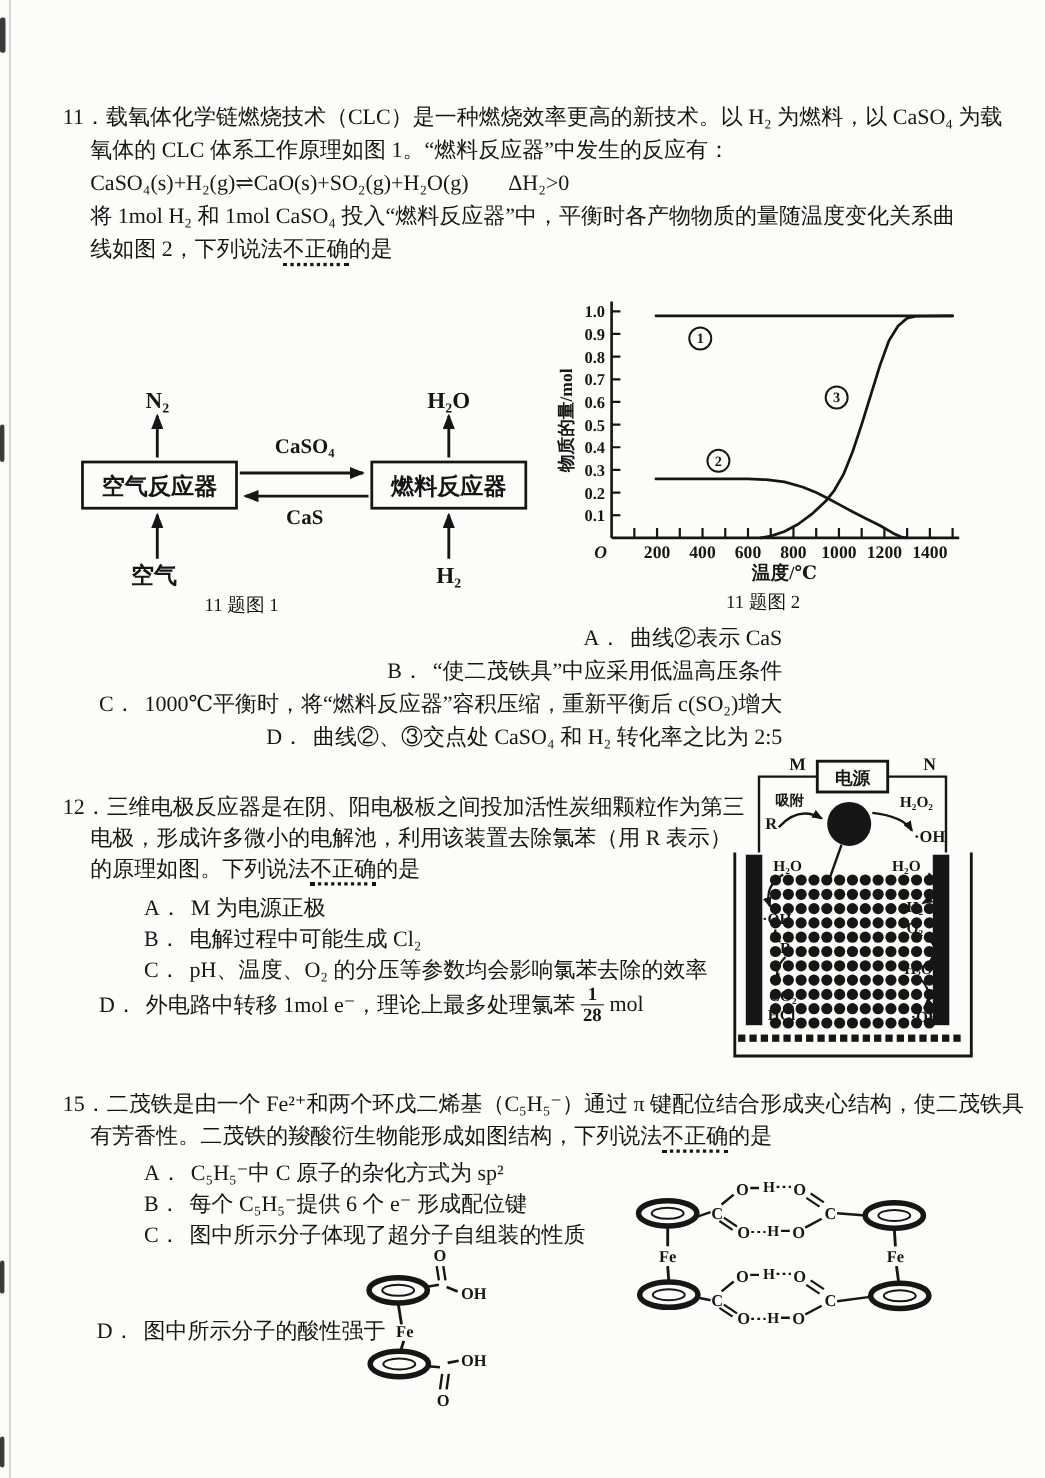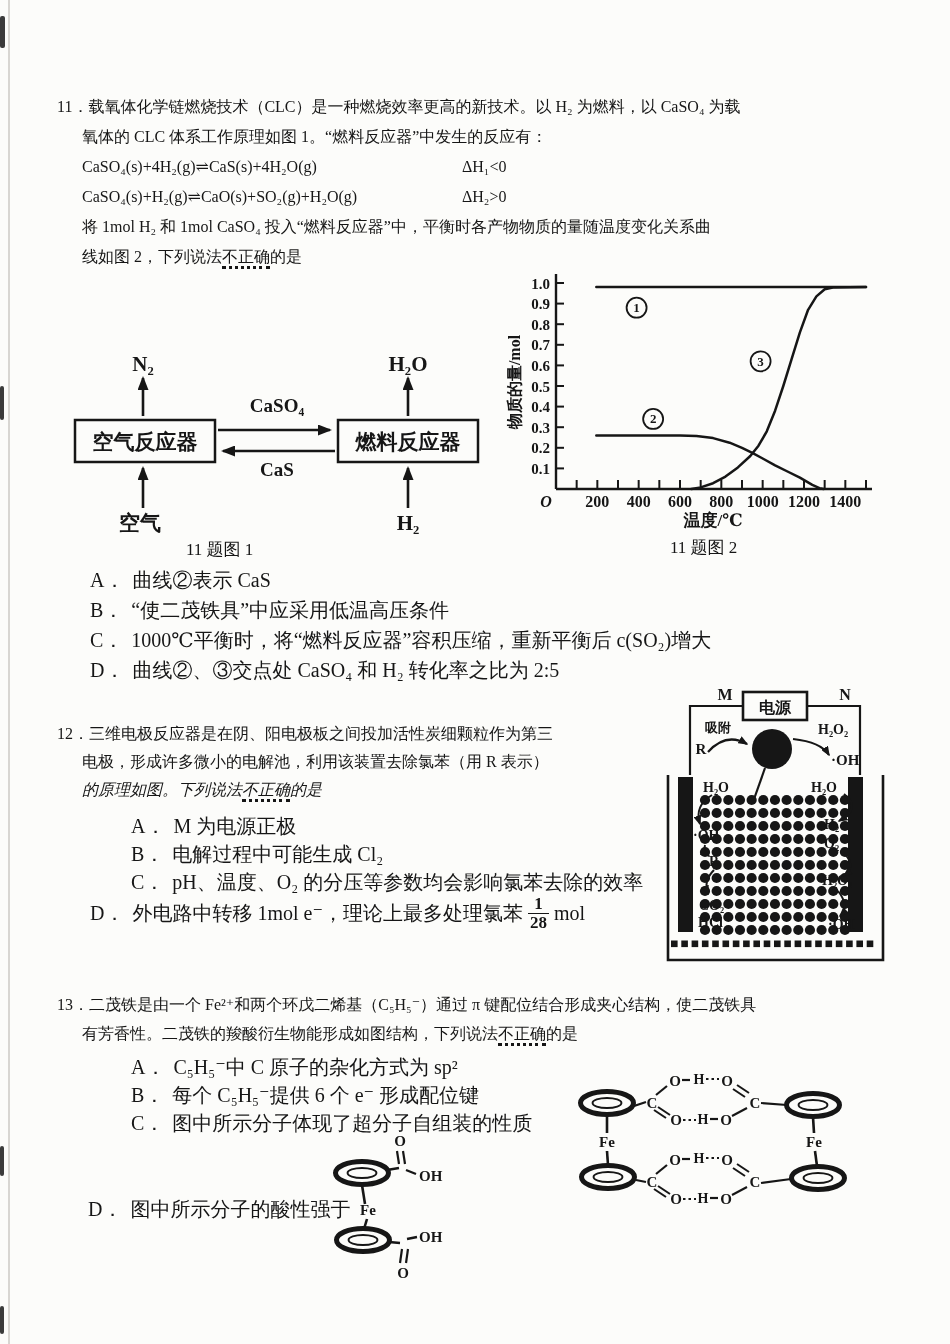--- a/index.html
+++ b/index.html
@@ -1,29 +1,29 @@
 <!DOCTYPE html>
 <html><head>
 <meta charset="utf-8">
 <style>
   html,body{margin:0;padding:0;background:#e8e8e8;}
   .page{position:relative;width:950px;height:1344px;background:#fcfcfa;color:#161616;
         font-family:"Liberation Serif","DejaVu Serif",serif;overflow:hidden;}
   .scan-edge{position:absolute;left:8px;top:0;width:2px;height:100%;background:#d8d6d2;}
   .mark{position:absolute;left:0;width:5px;background:#3b3b3b;border-radius:2px;}
-  .qblock{position:absolute;font-size:16px;}
+  .qblock{position:absolute;font-size:20px;}
   .line{white-space:nowrap;line-height:30px;}
   .ind{padding-left:25px;}
   .eq{position:relative;padding-left:25px;line-height:30px;white-space:nowrap;}
   .eq .dh{position:absolute;left:405px;top:0;}
   .em{border-bottom:3px dotted #161616;padding-bottom:1px;}
   .opts{position:absolute;font-size:20px;}
   .opt{white-space:nowrap;}
   .opt .lab{margin-right:8px;}
-  .lh30 .opt{line-height:30px;}
+  .lh30 .opt{line-height:30px;text-align:right;}
   .lh28 .opt{line-height:28px;margin-left:41px;}
   .optd{position:absolute;font-size:20px;white-space:nowrap;display:flex;align-items:center;}
   .frac{display:inline-block;text-align:center;line-height:1.05;font-size:17px;margin:0 5px;font-weight:bold;}
   .frac .den{display:block;border-top:1.6px solid #161616;padding:0 2px;}
   .fig{position:absolute;}
   .caption{position:absolute;font-size:17px;font-weight:normal;white-space:nowrap;}
   svg text{font-family:"Liberation Serif","DejaVu Serif",serif;fill:#161616;}
 </style>
 </head>
 <body>
@@ -31,21 +31,20 @@
 <div class="page">
   <div class="scan-edge"></div>
   <div class="mark" style="top:16px;height:32px;"></div>
   <div class="mark" style="top:386px;height:34px;width:4px;"></div>
   <div class="mark" style="top:1146px;height:30px;width:4px;"></div>
   <div class="mark" style="top:1306px;height:28px;width:4px;"></div>
 
   <div class="qblock" style="left:57px;top:92px;">
     <div class="line"><span class="qnum">11．</span><span>载氧体化学链燃烧技术（CLC）是一种燃烧效率更高的新技术。以 H₂ 为燃料，以 CaSO₄ 为载</span></div>
     <div class="line ind">氧体的 CLC 体系工作原理如图 1。“燃料反应器”中发生的反应有：</div>
-    <div class="eq"><span>CaSO₄(s)+4H₂(g)⇌CaS(s)+4H₂O(g)</span><span class="dh">ΔH₁&lt;0</span></div>
     <div class="eq"><span>CaSO₄(s)+H₂(g)⇌CaO(s)+SO₂(g)+H₂O(g)</span><span class="dh">ΔH₂&gt;0</span></div>
     <div class="line ind">将 1mol H₂ 和 1mol CaSO₄ 投入“燃料反应器”中，平衡时各产物物质的量随温度变化关系曲</div>
     <div class="line ind"><span>线如图 2，下列说法</span><span class="em">不正确</span><span>的是</span></div>
   </div>
 
   <div class="fig" style="left:70px;top:340px;width:430px;height:220px;">
     <svg width="430" height="196">
       <defs>
         <marker id="ah1" markerUnits="userSpaceOnUse" markerWidth="14" markerHeight="11" refX="12" refY="5.5" orient="auto">
           <path d="M0,0L14,5.5L0,11z" fill="#161616"></path>
@@ -123,34 +122,34 @@
         <path d="M96.3,21.1 L366.0,21.1" fill="none" stroke="#161616" stroke-width="2.5" stroke-linejoin="round" stroke-linecap="round"></path>
         <circle cx="136.6" cy="41.72" r="10" fill="none" stroke="#161616" stroke-width="1.8"></circle>
         <text x="136.6" y="46.22" font-size="13" text-anchor="middle" font-weight="bold" fill="#161616">1</text>
         <path d="M96.3,169.4 L180.0,169.4 L196.5,170.1 L213.1,172.1 L229.6,176.7 L242.0,181.8 L252.3,186.9 L262.7,192.5 L275.1,199.3 L287.5,205.5 L299.9,211.7 L312.3,218.9 L319.5,222.2 L323.6,223.0" fill="none" stroke="#161616" stroke-width="2.5" stroke-linejoin="round" stroke-linecap="round"></path>
         <circle cx="153.13333333333333" cy="152.95999999999998" r="10" fill="none" stroke="#161616" stroke-width="1.8"></circle>
         <text x="153.13333333333333" y="157.45999999999998" font-size="13" text-anchor="middle" font-weight="bold" fill="#161616">2</text>
         <path d="M191.4,223.0 L200.7,221.4 L213.1,217.2 L225.5,210.6 L237.9,201.4 L250.3,190.0 L258.5,179.7 L266.8,165.3 L275.1,144.7 L283.3,120.0 L291.6,93.2 L299.9,66.4 L308.1,43.8 L316.4,30.4 L324.7,23.2 L332.9,21.5 L366.0,21.1" fill="none" stroke="#161616" stroke-width="2.5" stroke-linejoin="round" stroke-linecap="round"></path>
         <circle cx="260.6" cy="95.28" r="10" fill="none" stroke="#161616" stroke-width="1.8"></circle>
         <text x="260.6" y="99.78" font-size="13" text-anchor="middle" font-weight="bold" fill="#161616">3</text>
       </svg>
-    <div class="caption" style="left:160px;top:270px;margin-left:10px;">11 题图 2</div>
+    <div class="caption" style="left:160px;top:270px;">11 题图 2</div>
   </div>
 
   <div class="opts lh30" style="left:90px;top:565px;">
     <div class="opt"><span class="lab">A．</span><span>曲线②表示 CaS</span></div>
     <div class="opt"><span class="lab">B．</span><span>“使二茂铁具”中应采用低温高压条件</span></div>
     <div class="opt"><span class="lab">C．</span><span>1000℃平衡时，将“燃料反应器”容积压缩，重新平衡后 c(SO₂)增大</span></div>
     <div class="opt"><span class="lab">D．</span><span>曲线②、③交点处 CaSO₄ 和 H₂ 转化率之比为 2:5</span></div>
   </div>
 
   <div class="qblock" style="left:57px;top:720px;">
     <div class="line" style="line-height:28px;"><span class="qnum">12．</span><span>三维电极反应器是在阴、阳电极板之间投加活性炭细颗粒作为第三</span></div>
     <div class="line ind" style="line-height:28px;">电极，形成许多微小的电解池，利用该装置去除氯苯（用 R 表示）</div>
-    <div class="line ind" style="line-height:28px;font-style:italic;"><span>的原理如图。下列说法</span><span class="em">不正确</span><span>的是</span></div>
+    <div class="line ind" style="line-height:28px;"><span>的原理如图。下列说法</span><span class="em">不正确</span><span>的是</span></div>
   </div>
 
   <div class="opts lh28" style="left:90px;top:812px;">
     <div class="opt"><span class="lab">A．</span><span>M 为电源正极</span></div>
     <div class="opt"><span class="lab">B．</span><span>电解过程中可能生成 Cl₂</span></div>
     <div class="opt"><span class="lab">C．</span><span>pH、温度、O₂ 的分压等参数均会影响氯苯去除的效率</span></div>
   </div>
   <div class="optd" style="left:90px;top:895px;">
     <span class="lab" style="margin-right:8px;">D．</span>
     <span>外电路中转移 1mol e⁻，理论上最多处理氯苯</span>
@@ -361,21 +360,21 @@
       <text x="166" y="147" font-size="14" font-weight="bold">H₂</text>
       <text x="166" y="166" font-size="14" font-weight="bold">O₂</text>
       <path d="M183,169 Q200,182 186,194" fill="none" stroke="#161616" stroke-width="2" marker-end="url(#ah2)"></path>
       <text x="164" y="203" font-size="14" font-weight="bold">H₂O₂</text>
       <path d="M180,209 Q192,224 182,234" fill="none" stroke="#161616" stroke-width="2" marker-end="url(#ah2)"></path>
       <text x="170" y="247" font-size="14" font-weight="bold">·OH</text>
     </svg>
   </div>
 
   <div class="qblock" style="left:57px;top:990px;">
-    <div class="line" style="line-height:29px;"><span class="qnum">13．</span><span>二茂铁是由一个 Fe²⁺和两个环戊二烯基（C₅H₅⁻）通过 π 键配位结合形成夹心结构，使二茂铁具</span></div>
+    <div class="line" style="line-height:29px;"><span class="qnum">15．</span><span>二茂铁是由一个 Fe²⁺和两个环戊二烯基（C₅H₅⁻）通过 π 键配位结合形成夹心结构，使二茂铁具</span></div>
     <div class="line ind" style="line-height:29px;"><span>有芳香性。二茂铁的羧酸衍生物能形成如图结构，下列说法</span><span class="em">不正确</span><span>的是</span></div>
   </div>
 
   <div class="opts lh28" style="left:90px;top:1053px;">
     <div class="opt"><span class="lab">A．</span><span>C₅H₅⁻中 C 原子的杂化方式为 sp²</span></div>
     <div class="opt"><span class="lab">B．</span><span>每个 C₅H₅⁻提供 6 个 e⁻ 形成配位键</span></div>
     <div class="opt"><span class="lab">C．</span><span>图中所示分子体现了超分子自组装的性质</span></div>
   </div>
   <div class="optd" style="left:88px;top:1196px;">
     <span class="lab" style="margin-right:8px;">D．</span>

